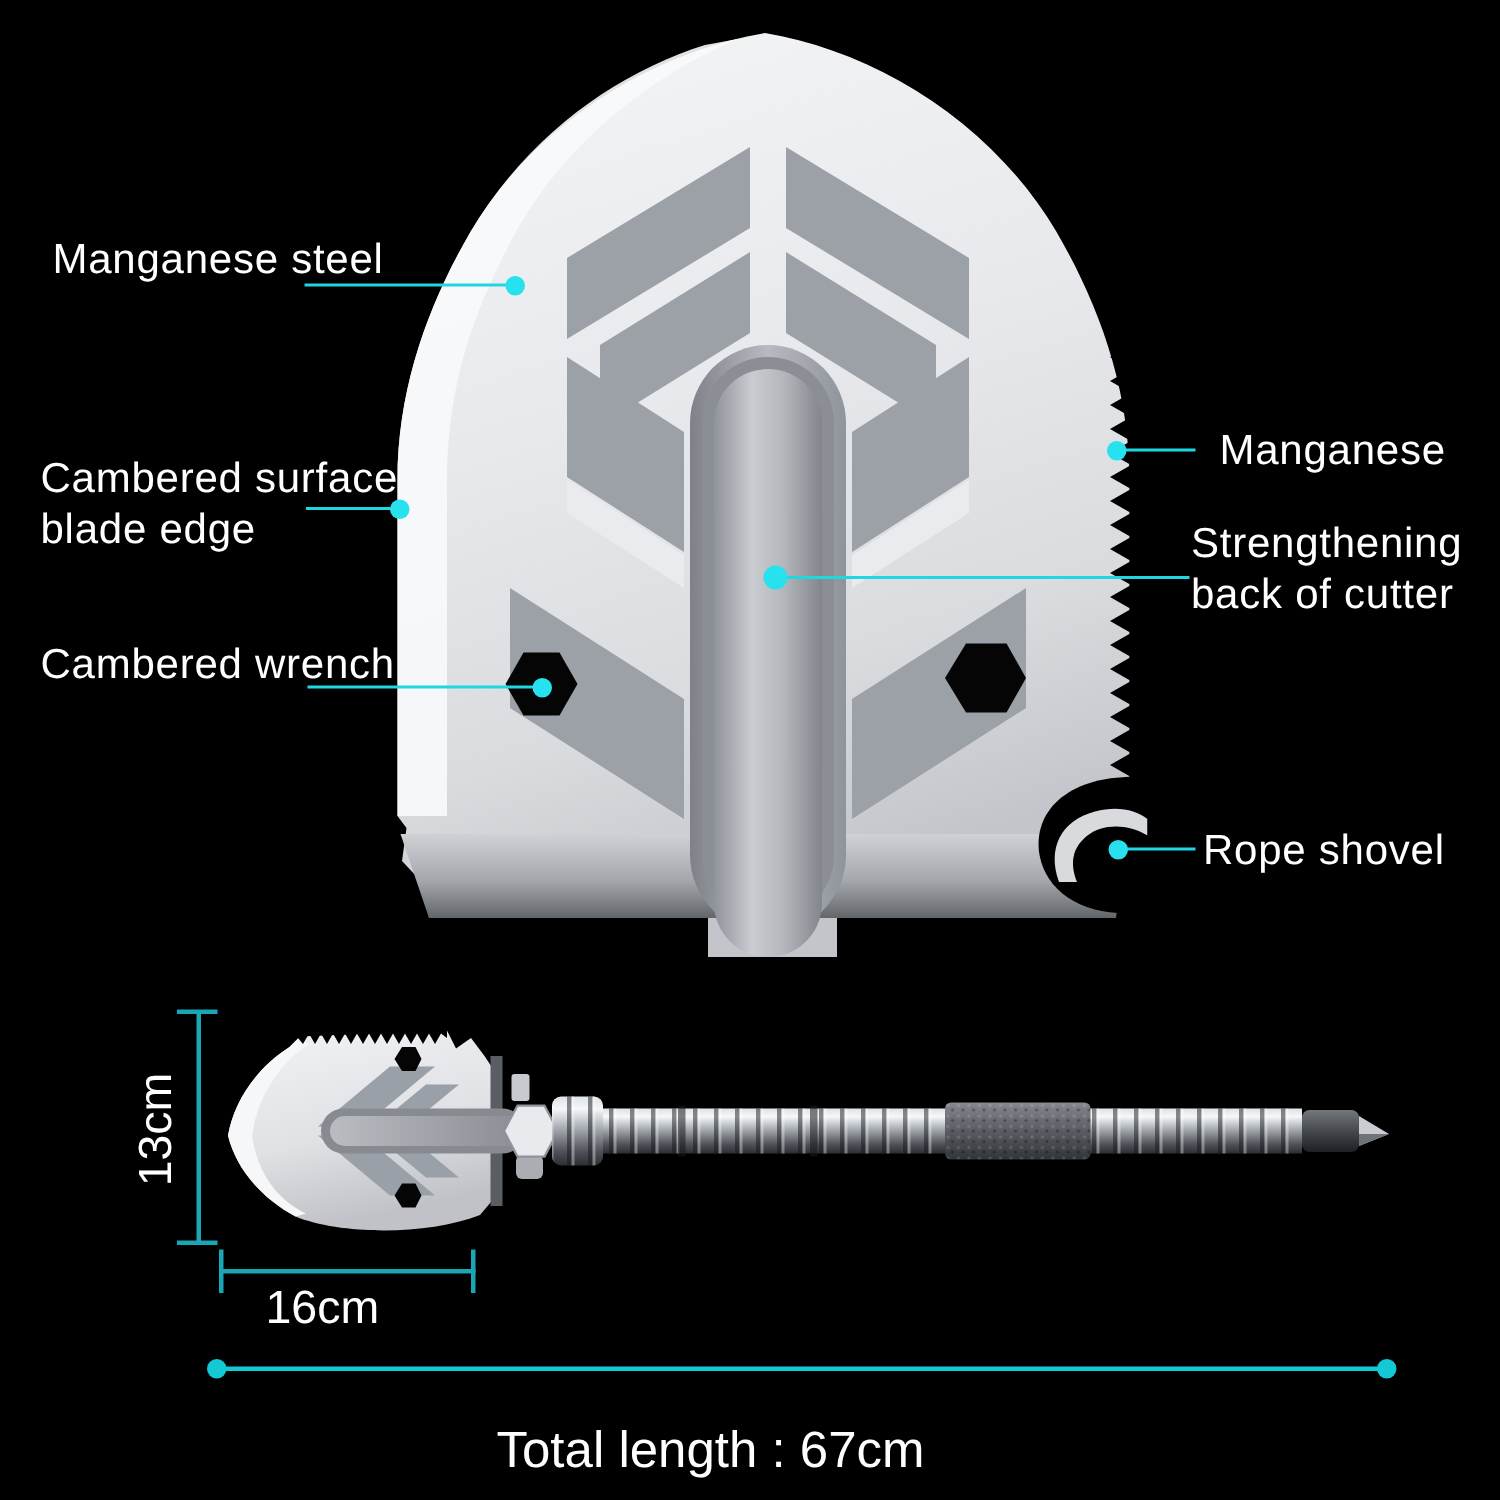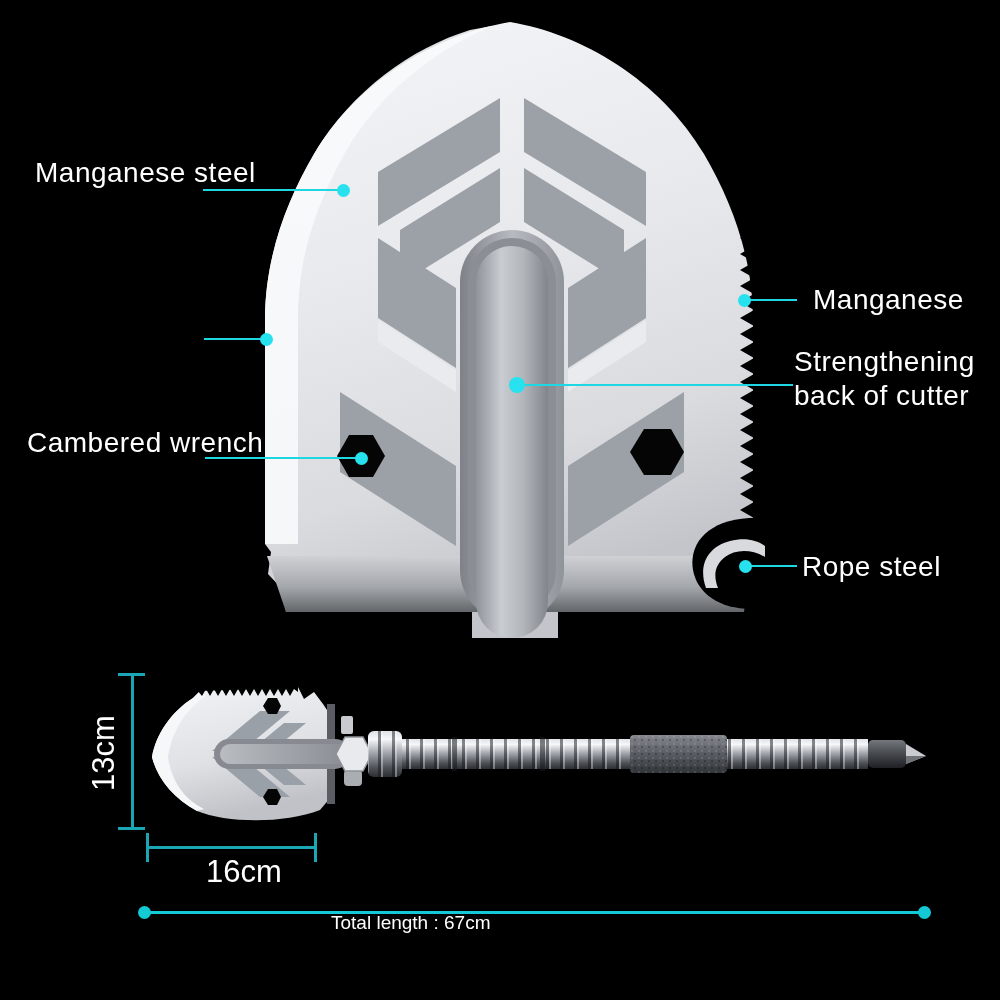--- a/index.html
+++ b/index.html
@@ -182,50 +182,54 @@
 
     <rect x="868" y="740" width="38" height="28" rx="5" fill="url(#capG)"></rect>
     <polygon fill="#caccd1" points="906,744 926,756 906,764"></polygon>
     <polygon fill="#6f7277" points="906,756 926,756 906,764"></polygon>
   </svg>
 
   <div class="callout" style="left:35px;top:156px">Manganese steel</div>
   <div class="leader-line" style="left:203px;top:189px;width:140px"></div>
   <div class="leader-dot" style="left:337px;top:184px"></div>
 
+  <div class="callout" style="left:27px;top:302px">
+    <div>Cambered surface</div>
+    <div>blade edge</div>
+  </div>
   <div class="leader-line" style="left:204px;top:338px;width:62px"></div>
   <div class="leader-dot" style="left:260px;top:333px"></div>
 
   <div class="callout" style="left:27px;top:426px">Cambered wrench</div>
   <div class="leader-line" style="left:205px;top:457px;width:156px"></div>
   <div class="leader-dot" style="left:355px;top:452px"></div>
 
   <div class="callout" style="left:813px;top:283px">Manganese</div>
   <div class="leader-line" style="left:744px;top:299px;width:53px"></div>
   <div class="leader-dot" style="left:738px;top:294px"></div>
 
   <div class="callout" style="left:794px;top:345px">
     <div>Strengthening</div>
     <div>back of cutter</div>
   </div>
   <div class="leader-line" style="left:517px;top:384px;width:276px"></div>
   <div class="leader-dot lg" style="left:509px;top:377px"></div>
 
-  <div class="callout" style="left:802px;top:550px">Rope steel</div>
+  <div class="callout" style="left:802px;top:550px">Rope shovel</div>
   <div class="leader-line" style="left:745px;top:565px;width:52px"></div>
   <div class="leader-dot" style="left:739px;top:560px"></div>
 
   <div class="dim-v" style="left:131px;top:674px;height:155px"></div>
   <div class="dim-h" style="left:118px;top:673px;width:27px"></div>
   <div class="dim-h" style="left:118px;top:827px;width:27px"></div>
   <div class="dim-label rot" style="left:72px;top:722px;width:64px;height:62px">13cm</div>
 
   <div class="dim-h" style="left:147px;top:846px;width:170px"></div>
   <div class="dim-v" style="left:146px;top:833px;height:29px"></div>
   <div class="dim-v" style="left:314px;top:833px;height:29px"></div>
-  <div class="dim-label" style="left:206px;top:854px">16cm</div>
+  <div class="dim-label" style="left:177px;top:854px">16cm</div>
 
   <div class="total-line" style="left:145px;top:911px;width:780px"></div>
   <div class="total-dot" style="left:138px;top:906px"></div>
   <div class="total-dot" style="left:918px;top:906px"></div>
-  <div class="dim-label" style="left:331px;top:912px;font-size:19px">Total length : 67cm</div>
+  <div class="dim-label" style="left:331px;top:948px;font-size:34px">Total length : 67cm</div>
 
 </div>
 
 </body></html>

